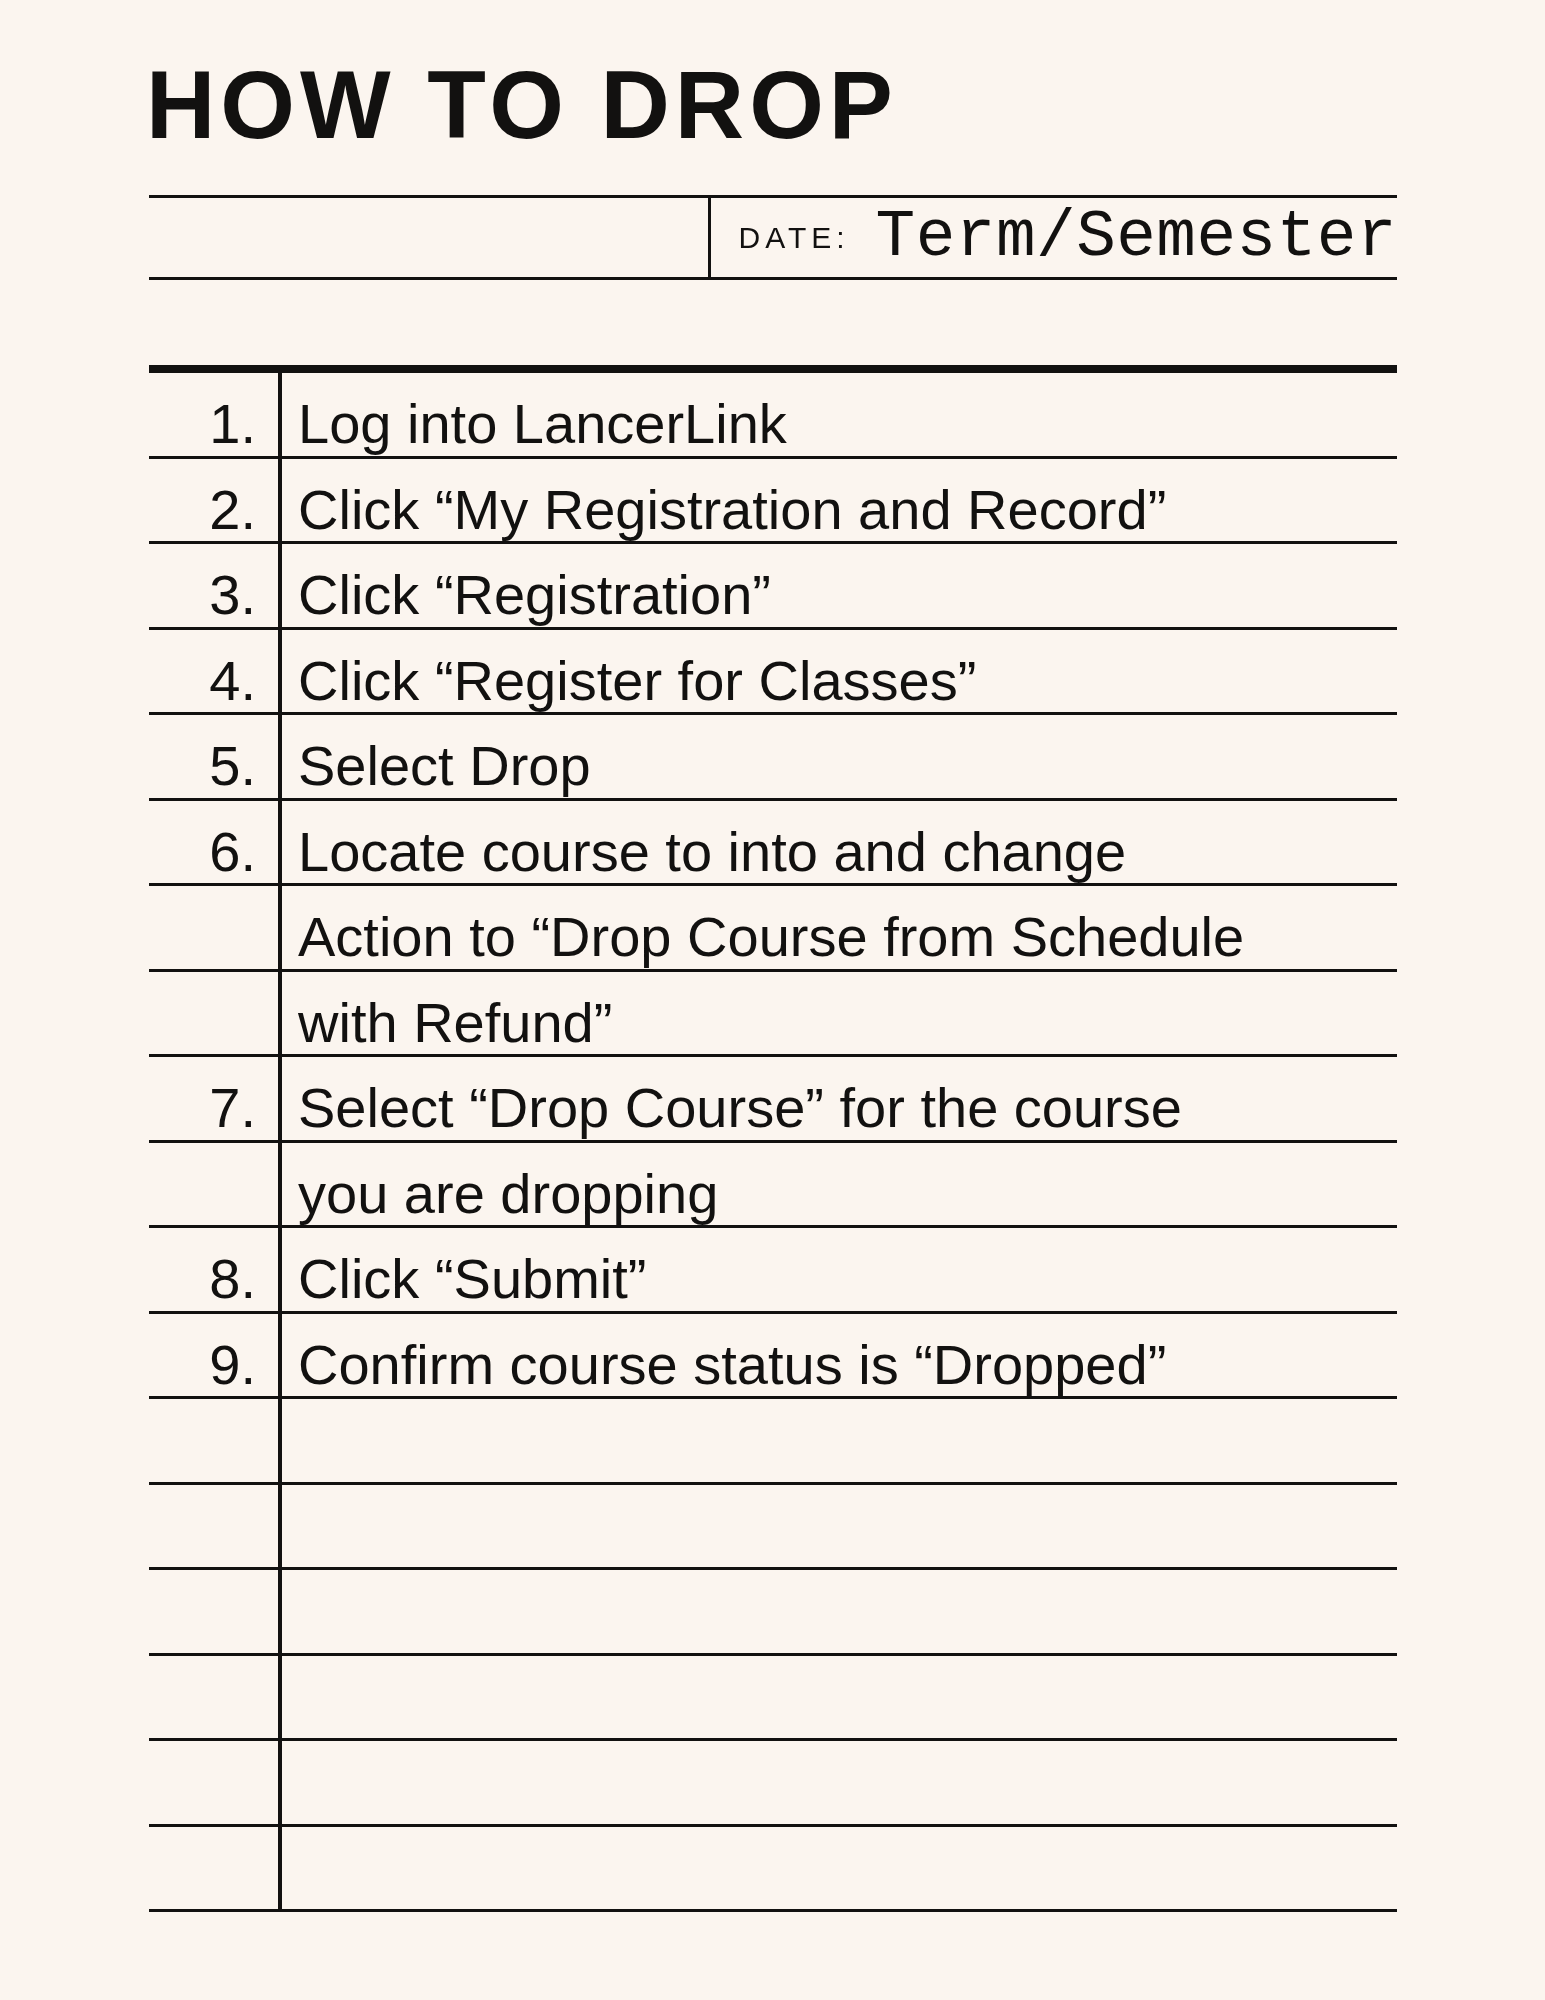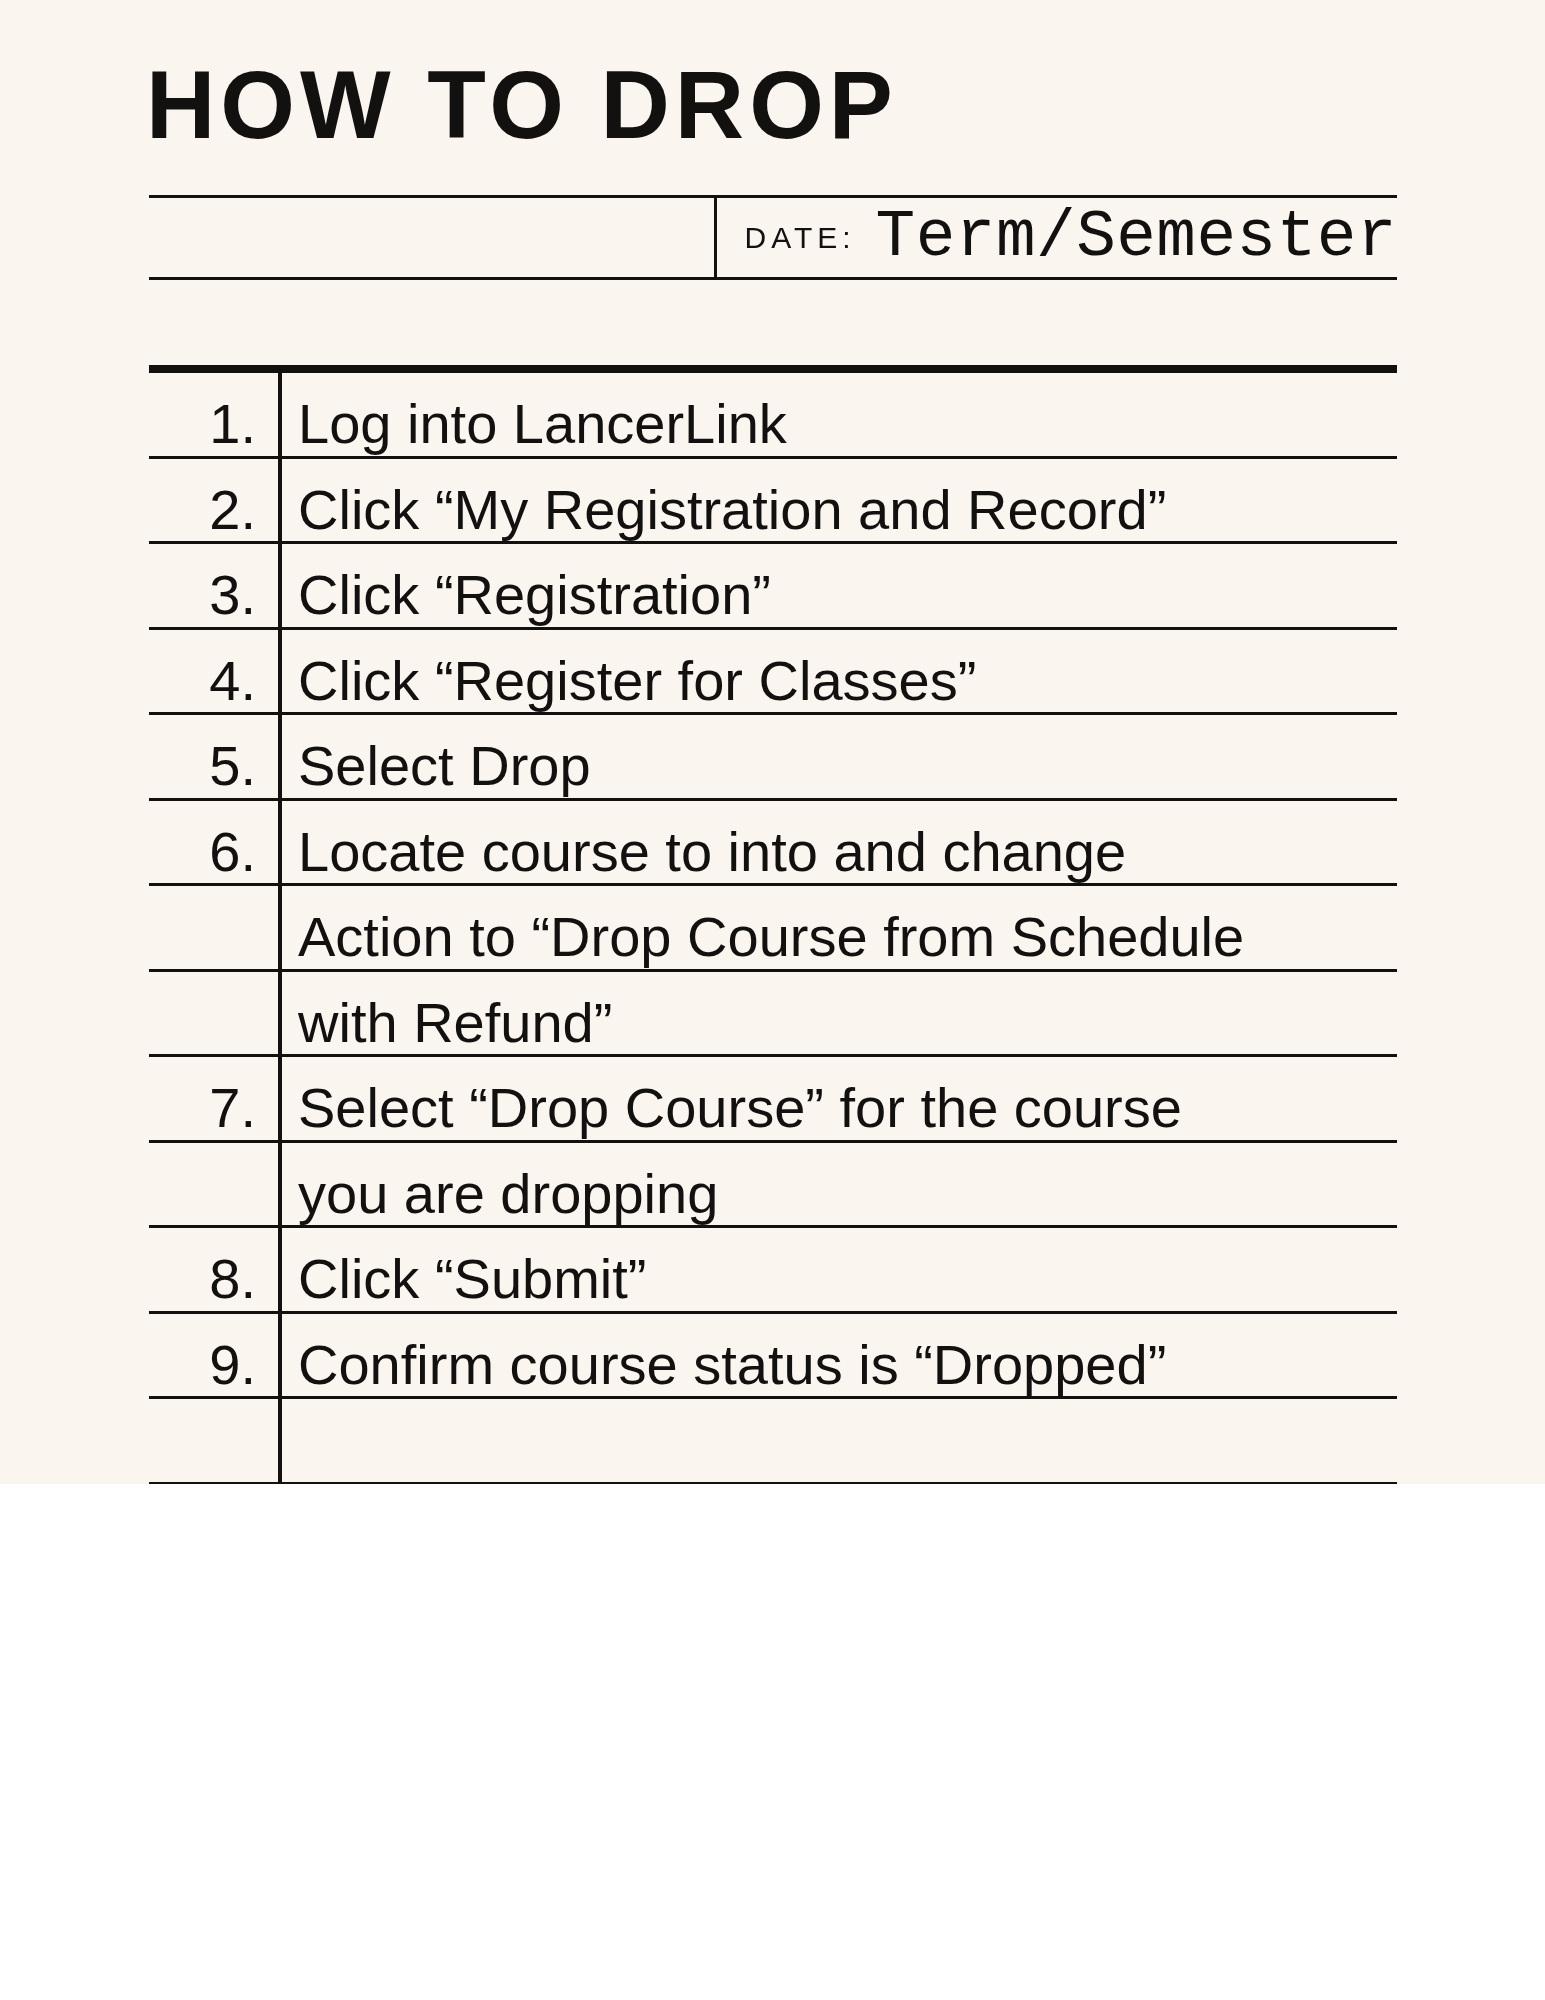--- a/index.html
+++ b/index.html
@@ -1,19 +1,19 @@
 <!DOCTYPE html>
 <html><head>
 <meta charset="utf-8">
 <style>
   html, body { margin: 0; padding: 0; }
   .page {
     position: relative;
     width: 1545px;
-    height: 1484px;
+    height: 2000px;
     background: var(--bg, #FBF5EF);
     color: var(--ink, #121110);
     font-family: "Liberation Sans", "DejaVu Sans", sans-serif;
     overflow: hidden;
   }
   .title {
     position: absolute;
     left: 146px;
     top: 57px;
     font-size: 96px;
@@ -33,21 +33,21 @@
     border-bottom: 3px solid var(--ink, #121110);
     display: flex;
   }
   .date-spacer { width: 744px; }
   .date-cell {
     flex: 1;
     border-left: 3px solid var(--ink, #121110);
     display: flex;
     align-items: center;
     padding-left: 27px;
-    gap: 20px;
+    gap: 26px;
     white-space: nowrap;
     overflow: visible;
   }
   .date-label {
     font-size: 30px;
     font-weight: 500;
     letter-spacing: 5px;
   }
   .date-value {
     font-size: 66px;

